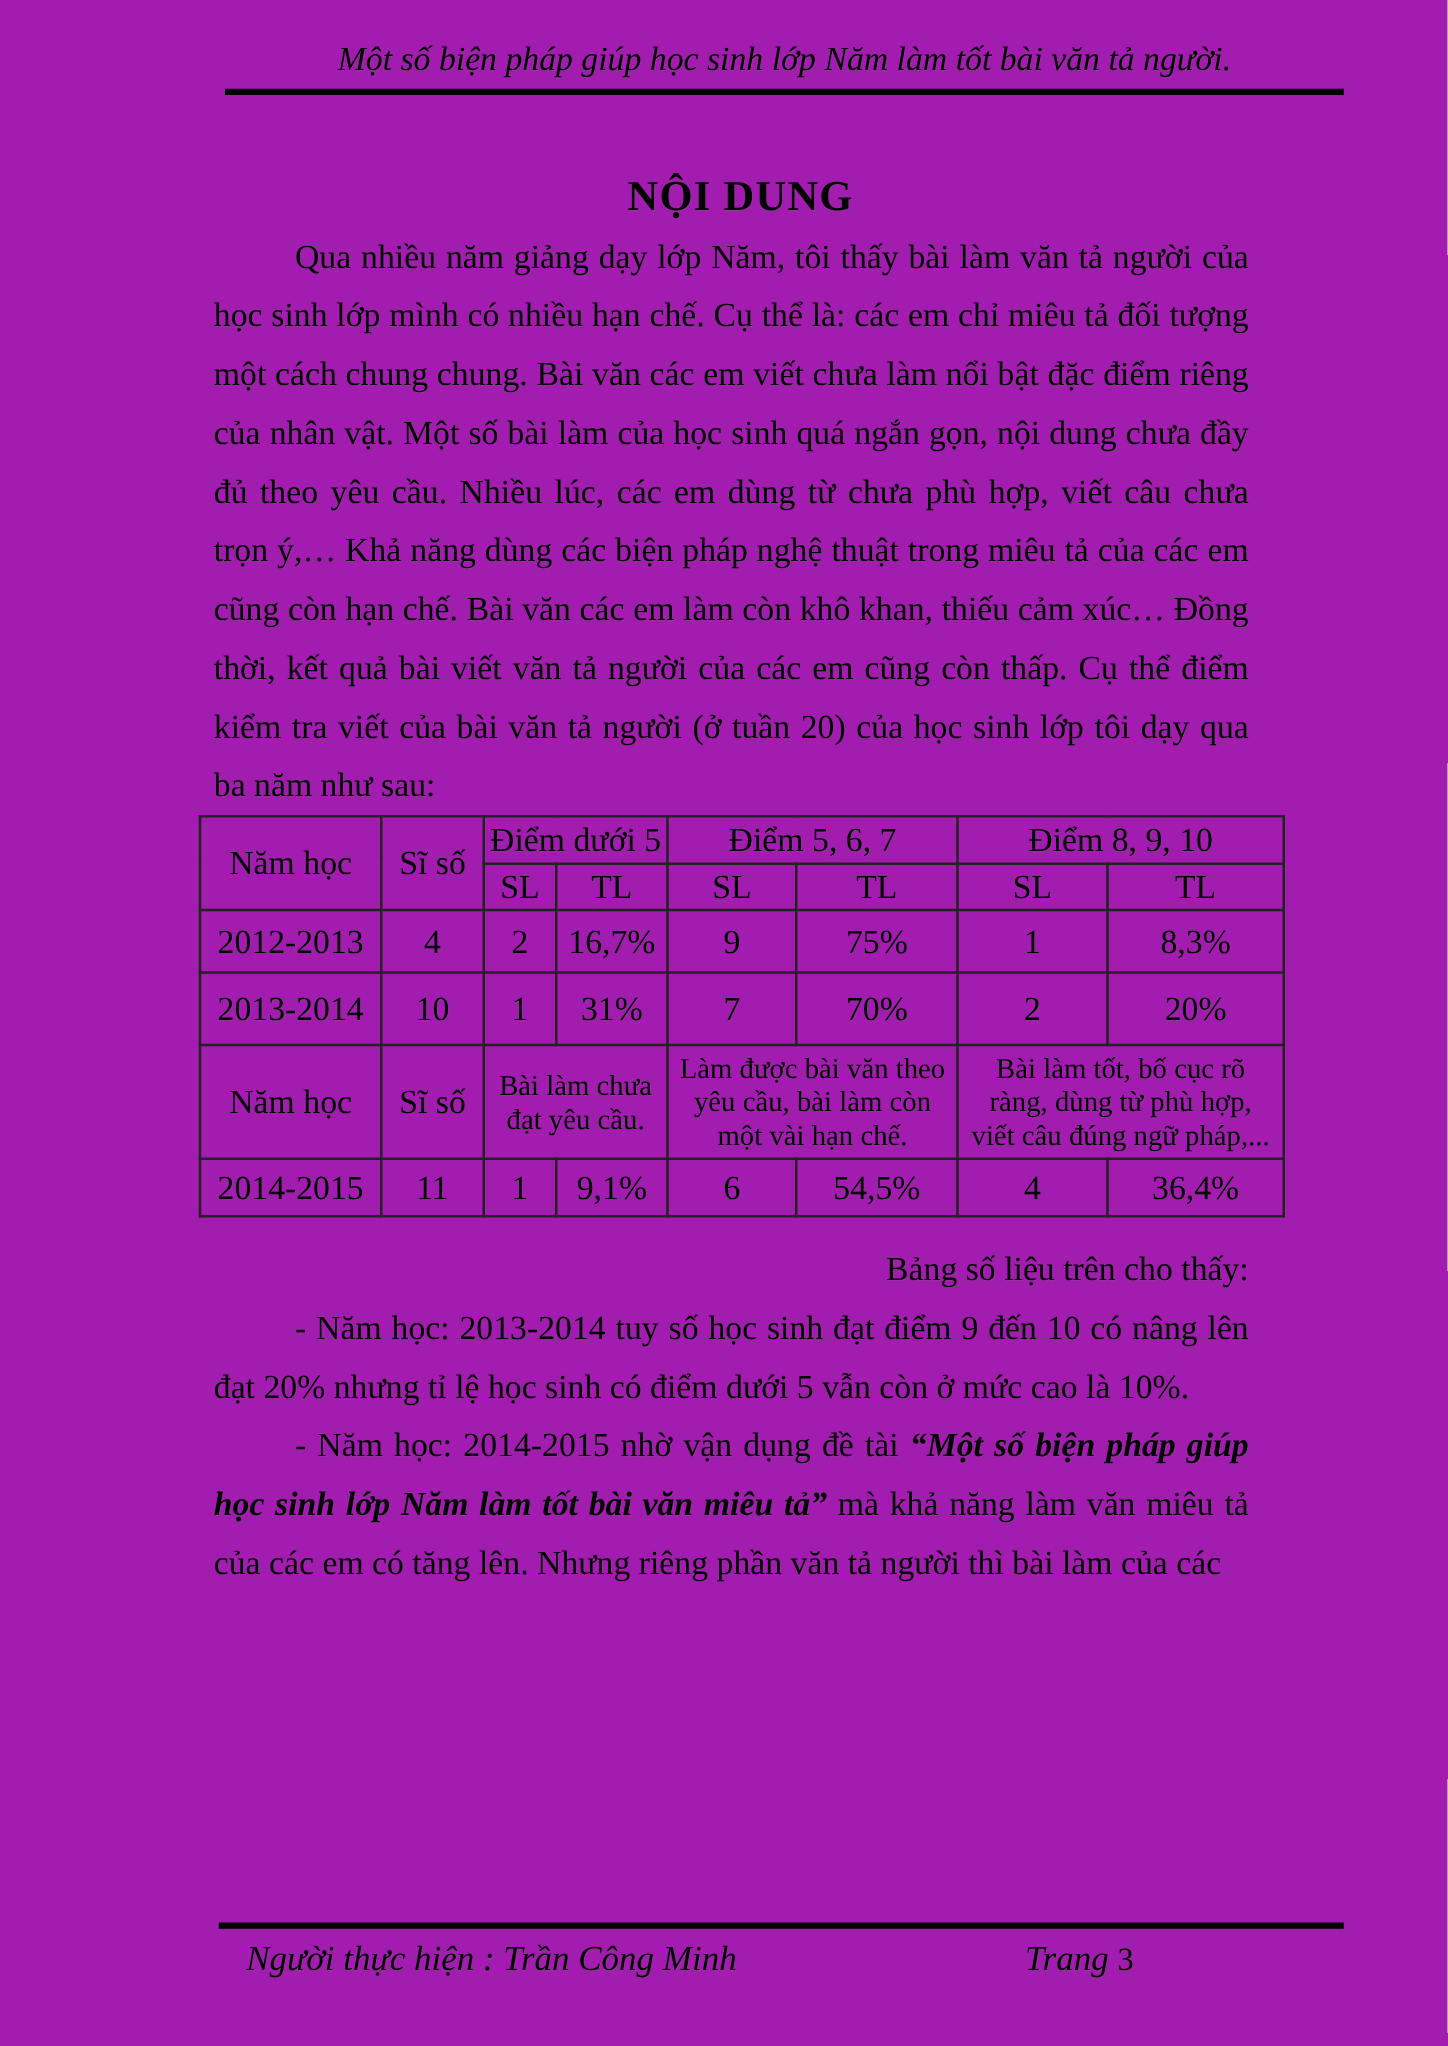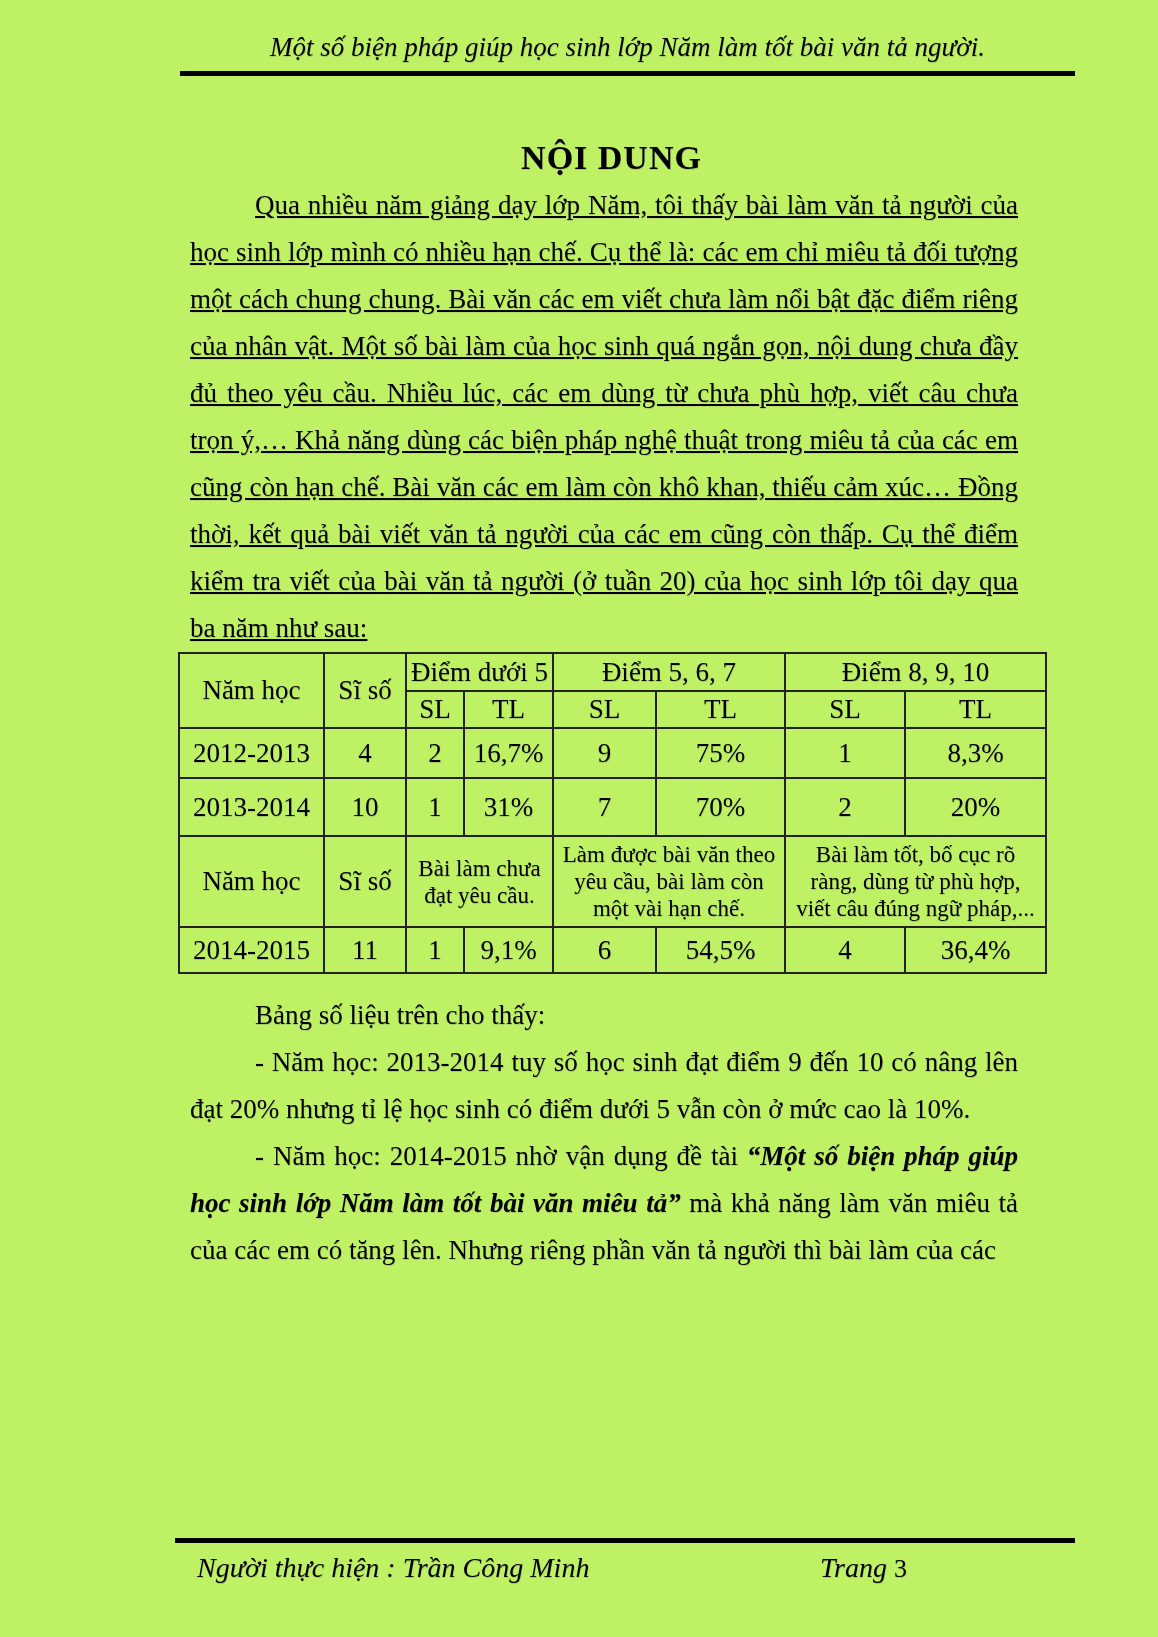--- a/index.html
+++ b/index.html
@@ -1,34 +1,34 @@
 <!DOCTYPE html>
 <html lang="vi"><head>
 <meta charset="utf-8">
 <style>
   html,body{margin:0;padding:0;background:#e8e8e8;}
   .page{
     position:relative;
     width:1158px;height:1637px;
-    background:#bef264;
+    background:#a21caf;
     font-family:"Liberation Serif","DejaVu Serif",serif;
     color:#000;
     overflow:hidden;
     text-shadow:0.5px 0.5px 0 rgba(110,110,110,0.30);
   }
   .running-head{
     position:absolute;top:30px;left:180px;width:895px;
     text-align:center;
     font-style:italic;
     font-size:27px;
     line-height:34px;
     border-bottom:5px solid #000;
     padding-bottom:7px;
   }
-  .content{position:absolute;top:0;left:178px;width:867px;}
+  .content{position:absolute;top:0;left:159px;width:867px;}
   .doc-title{
     margin:138px 0 0 0;
     text-align:center;
     font-size:34px;font-weight:bold;
     line-height:40px;
     letter-spacing:1px;
   }
   .doc-subtitle{
     margin:13px 0 0 0;
     text-align:center;
@@ -36,22 +36,22 @@
     line-height:40px;
   }
   p.body{
     margin:0 0 0 12px;
     width:828px;
     font-size:27px;
     line-height:47px;
     text-align:justify;
     text-indent:65px;
   }
-  p.first{margin-top:4px;text-decoration:underline;}
-  p.intro{margin-top:18px;text-align:left;}
+  p.first{margin-top:4px;}
+  p.intro{margin-top:18px;text-align:right;}
   .bold-italic{font-weight:bold;font-style:italic;}
   table.results{
     border-collapse:collapse;
     table-layout:fixed;
     width:867px;
     margin:0;
     border-radius:30px;
   }
   table.results td{
     border:2px solid #222;

